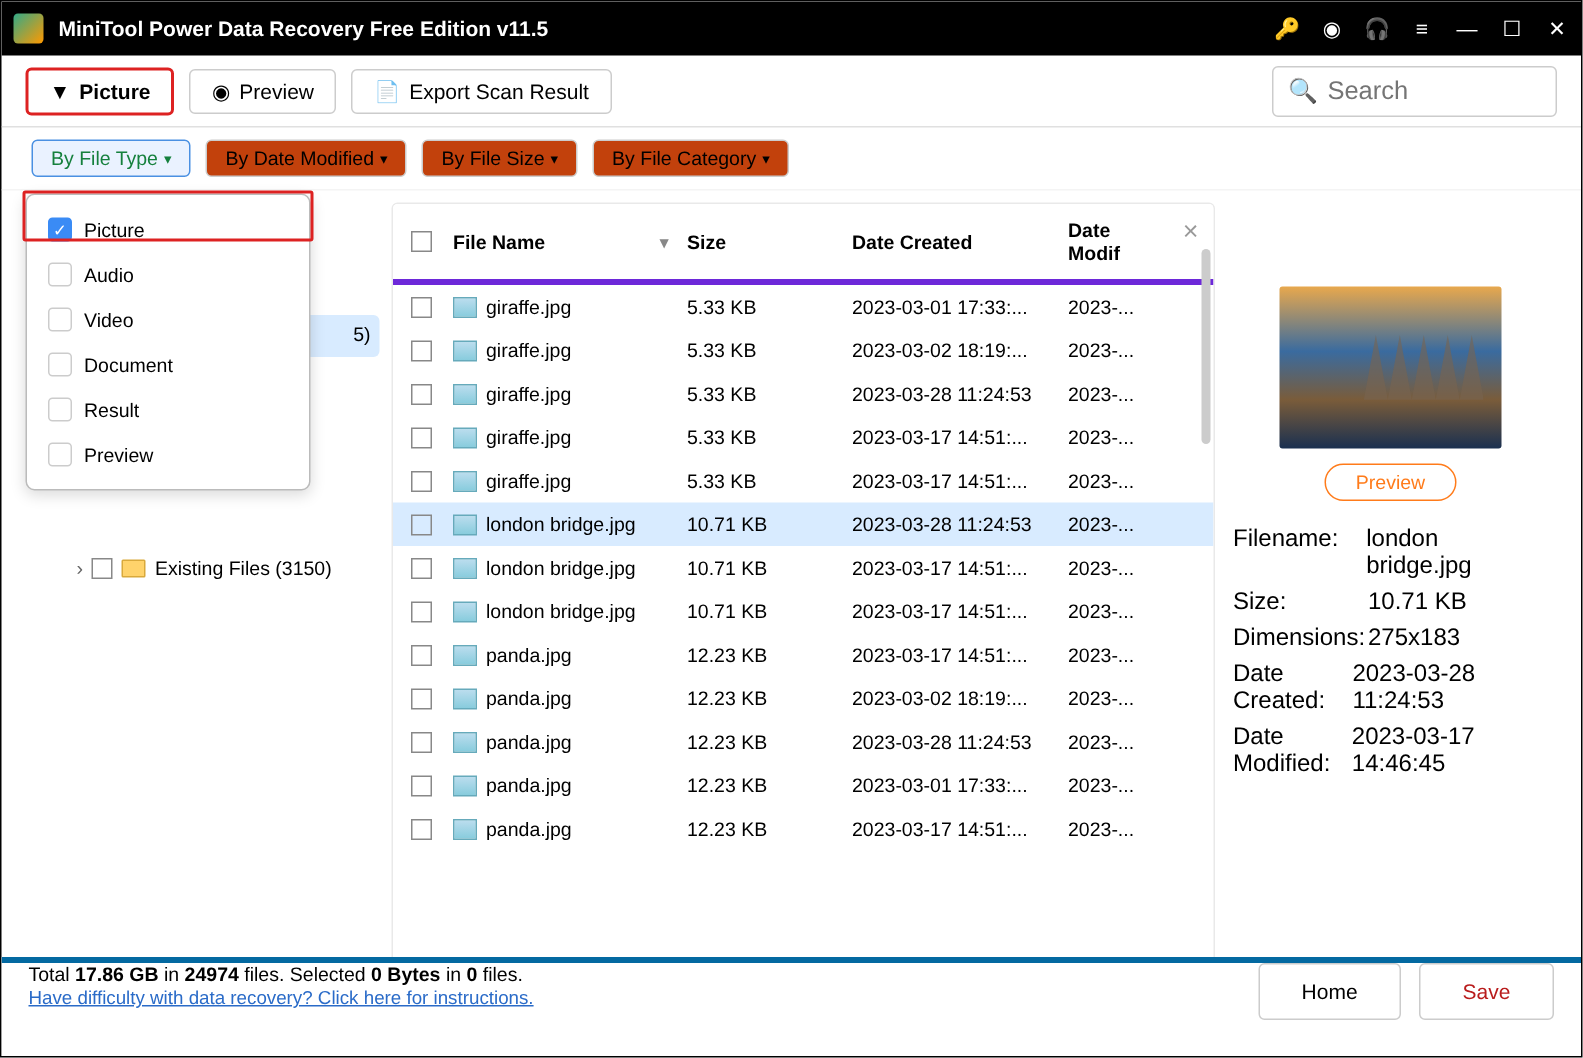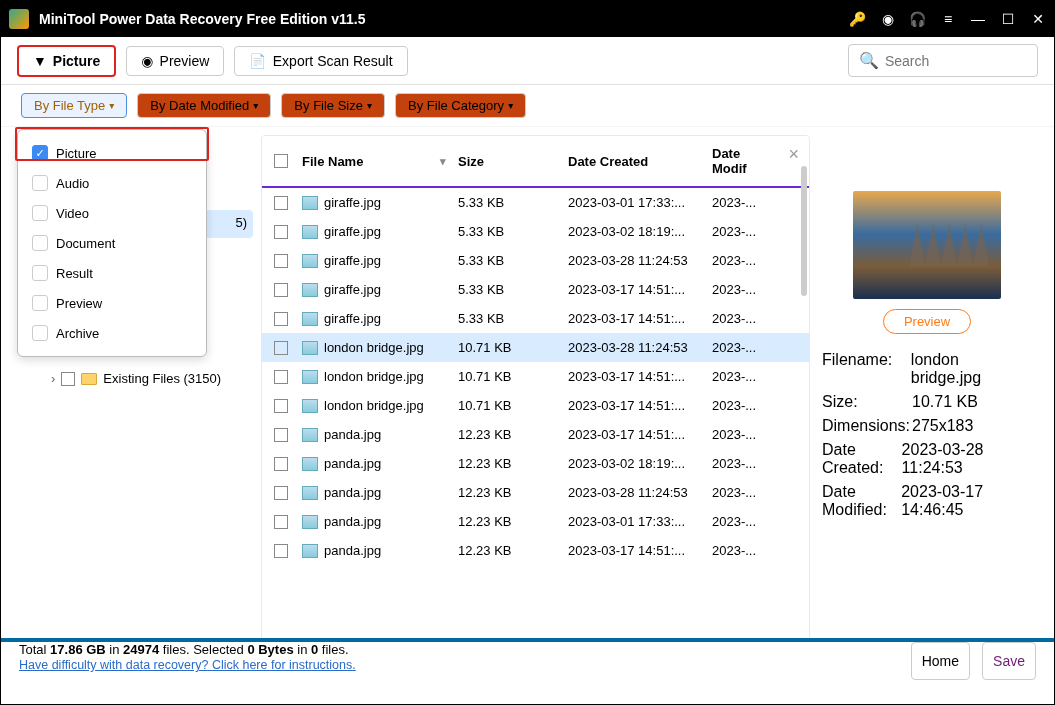--- a/index.html
+++ b/index.html
@@ -8,36 +8,36 @@
 .titlebar .logo { width: 20px; height: 20px; background: linear-gradient(135deg,#3a8,#f90); border-radius: 3px; margin-right: 10px; }
 .titlebar .title { font-size: 14px; font-weight: bold; flex: 1; }
 .titlebar .tb-icons { display: flex; gap: 14px; align-items: center; }
 .titlebar .tb-icon { width: 16px; height: 16px; display: flex; align-items: center; justify-content: center; font-size: 14px; cursor: pointer; }
 .key-icon { color: #f5c842; }
 .toolbar { height: 48px; display: flex; align-items: center; padding: 0 16px; gap: 10px; border-bottom: 1px solid #e0e0e0; }
 .btn { border: 1px solid #ccc; border-radius: 4px; padding: 6px 14px; font-size: 14px; background: #fff; display: flex; align-items: center; gap: 6px; cursor: pointer; }
 .btn.filter-btn { border: 2px solid #d22; font-weight: bold; }
 .toolbar-spacer { flex: 1; }
 .search-box { width: 190px; border: 1px solid #ccc; border-radius: 4px; padding: 6px 10px; display: flex; align-items: center; gap: 6px; }
-.search-box input { border: none; outline: none; font-size: 14px; width: 100%; }
+.search-box input { border: none; outline: none; font-size: 17px; width: 100%; }
 .filter-row { padding: 8px 20px; display: flex; gap: 10px; border-bottom: 1px solid #f4f4f4; }
 .filter-chip { border: 1px solid #ccc; border-radius: 4px; padding: 4px 12px; font-size: 13px; display: flex; align-items: center; gap: 4px; cursor: pointer; background:#c2410c; }
-.filter-chip.active { border-color: #4a90e2; color: #a16207; background:#eaf2ff; }
+.filter-chip.active { border-color: #4a90e2; color: #15803d; background:#eaf2ff; }
 .main { display: flex; height: 521px; padding: 8px 18px 0; gap: 8px; }
 .sidebar { width: 234px; position: relative; }
 .dropdown-panel { position: absolute; top: -6px; left: -2px; width: 190px; background: #fff; border: 1px solid #bbb; border-radius: 6px; box-shadow: 0 3px 10px rgba(0,0,0,0.15); padding: 8px 6px; z-index: 10; }
 .dropdown-highlight { position:absolute; top:-8px; left:-4px; width:194px; height:34px; border:2px solid #d22; z-index:11; pointer-events:none; border-radius:2px;}
 .dd-item { display: flex; align-items: center; gap: 8px; padding: 7px 8px; font-size: 13px; cursor: pointer; }
 .dd-check { width: 16px; height: 16px; border: 1px solid #ccc; border-radius: 3px; display: flex; align-items: center; justify-content: center; font-size: 11px; color: #fff; }
 .dd-check.on { background: #3a8bf5; border-color: #3a8bf5; }
 .tree { padding-top: 232px; font-size: 13px;}
 .tree-item { display: flex; align-items: center; gap: 6px; padding: 4px; margin-left: 28px;}
 .deleted-highlight { position:absolute; top:75px; left:0; width:234px; background:#d8ebff; height:28px; z-index:0; border-radius:4px;}
 .center { flex: 1; border: 1px solid #e9e9e9; border-radius: 4px; position: relative; overflow: hidden; }
-.table-header { display: flex; padding: 10px 12px; font-size: 13px; font-weight: bold; border-bottom: 2px solid #6d28d9; background:#fff;}
+.table-header { display: flex; padding: 10px 12px; font-size: 13px; font-weight: bold; border-bottom: 4px solid #6d28d9; background:#fff;}
 .th, .td { display: flex; align-items: center; }
 .c-check { width: 28px; }
 .c-name { width: 156px; gap: 6px;}
 .c-size { width: 110px; }
 .c-created { width: 144px; }
 .c-mod { width: 60px; }
 .table-row { display: flex; padding: 7px 12px; font-size: 13px; }
 .table-row.selected { background: #d8ebff; }
 .checkbox { width: 14px; height: 14px; border: 1px solid #888; display: inline-block; }
 .file-icon { width: 16px; height: 14px; background: linear-gradient(#bde,#8cd); border: 1px solid #6ab; display:inline-block; }
@@ -45,22 +45,22 @@
 .close-x { position: absolute; top: 8px; right: 10px; color: #999; font-size: 18px; cursor: pointer; }
 .preview-panel { width: 218px; padding: 8px 4px; font-size: 13px; }
 .preview-img { width: 148px; height: 108px; margin: 48px auto 10px; background: linear-gradient(to bottom, #e8a84d 0%, #3a6b9f 40%, #7a5c3a 70%, #1a3050 100%); border-radius: 2px; position: relative; display:block;}
 .preview-img::before{content:""; position:absolute; left:38%; top:30%; width:54%; height:40%; background: rgba(120,100,80,0.6); clip-path: polygon(0 100%, 10% 0, 20% 100%, 30% 0, 40% 100%, 50% 0, 60% 100%, 70% 0, 80% 100%, 90% 0, 100% 100%);}
 .preview-btn { display: block; margin: 8px auto 14px; border: 1px solid #ff7b1a; color: #ff7b1a; background: #fff; border-radius: 16px; padding: 4px 20px; font-size: 13px; cursor: pointer; }
 .meta-row { display: flex; padding: 3px 0; font-size: 16px; }
 .meta-k { width: 90px; }
 .statusbar { position:absolute; bottom:0; left:0; right:0; height:66px; border-top:4px solid #0369a1; display:flex; align-items:flex-start; padding: 0 18px; font-size:13px; background:#fff;}
 .status-left { flex:1; }
 .status-left a { color:#2a6bc8; font-size:12.5px;}
-.sb-btn { border:1px solid #ccc; border-radius:4px; padding:10px 10px; font-size:14px; margin-left:12px; cursor:pointer; background:#fff;}
-.sb-btn.disabled { color:#701a75; }
+.sb-btn { border:1px solid #ccc; border-radius:4px; padding:10px 28px; font-size:14px; margin-left:12px; cursor:pointer; background:#fff;}
+.sb-btn.disabled { color:#b91c1c; }
 .scroll-thumb { position:absolute; right:2px; top:30px; width:6px; height:130px; background:#ccc; border-radius:3px; }
 .caret{font-size:10px;}
 .c-name .th-caret { position:absolute; margin-left:138px; color:#888; font-size:11px;}
 </style>
 </head>
 <body>
 
 <div class="titlebar">
   <div class="logo"></div>
   <div class="title">MiniTool Power Data Recovery Free Edition v11.5</div>
@@ -137,24 +137,20 @@
           <span>Document</span>
         </div>
         <div class="dd-item">
           <span class="dd-check "></span>
           <span>Result</span>
         </div>
         <div class="dd-item">
           <span class="dd-check "></span>
           <span>Preview</span>
         </div>
-        <div class="dd-item">
-          <span class="dd-check "></span>
-          <span>Archive</span>
-        </div>
       </div>
     <div class="tree">
       <div class="tree-item">
         <span style="color:#666">›</span>
         <span class="checkbox"></span>
         <span class="folder-icon"></span>
         <span>Existing Files (3150)</span>
       </div>
     </div>
   </div>

